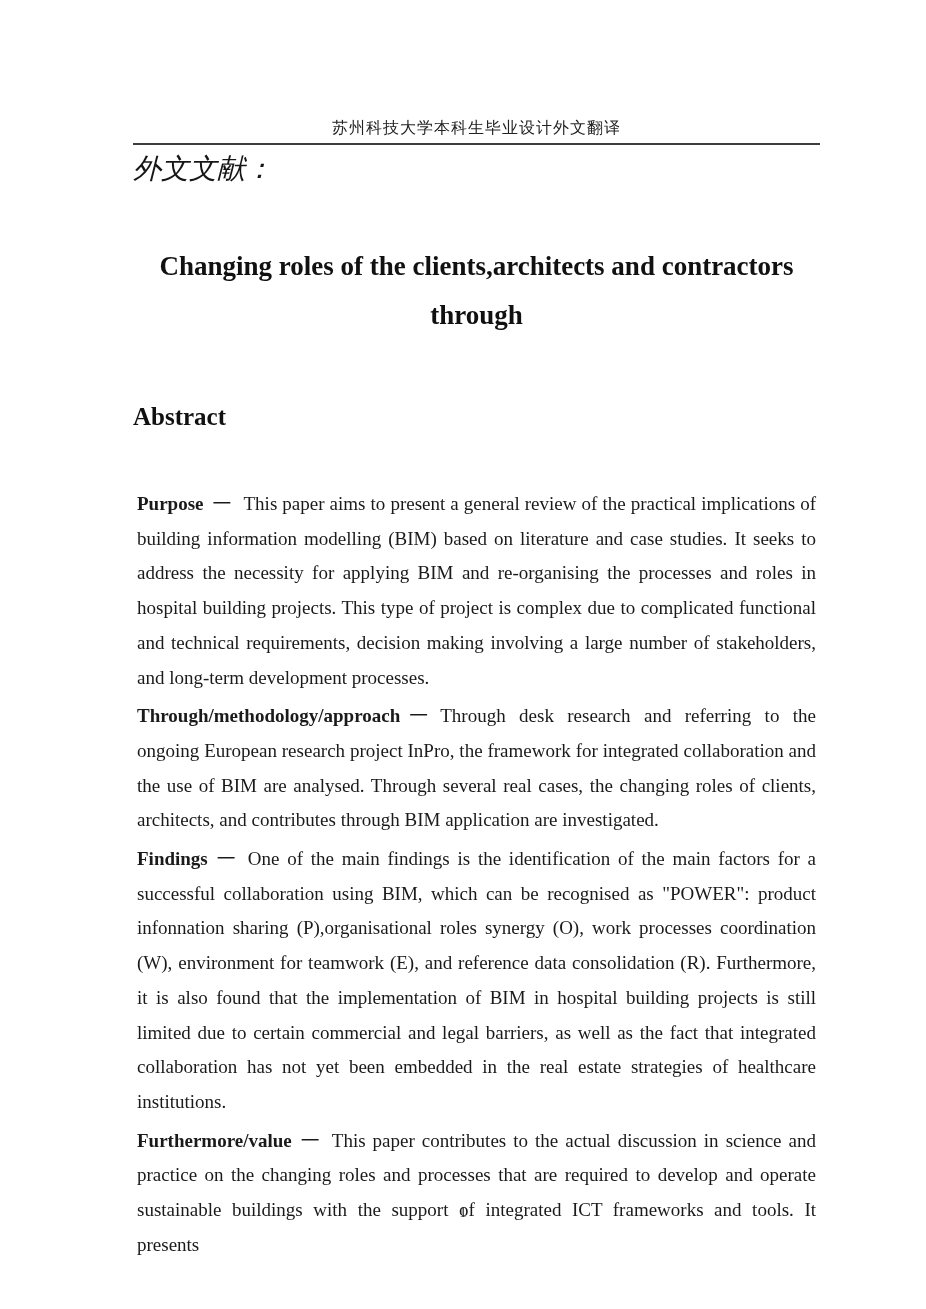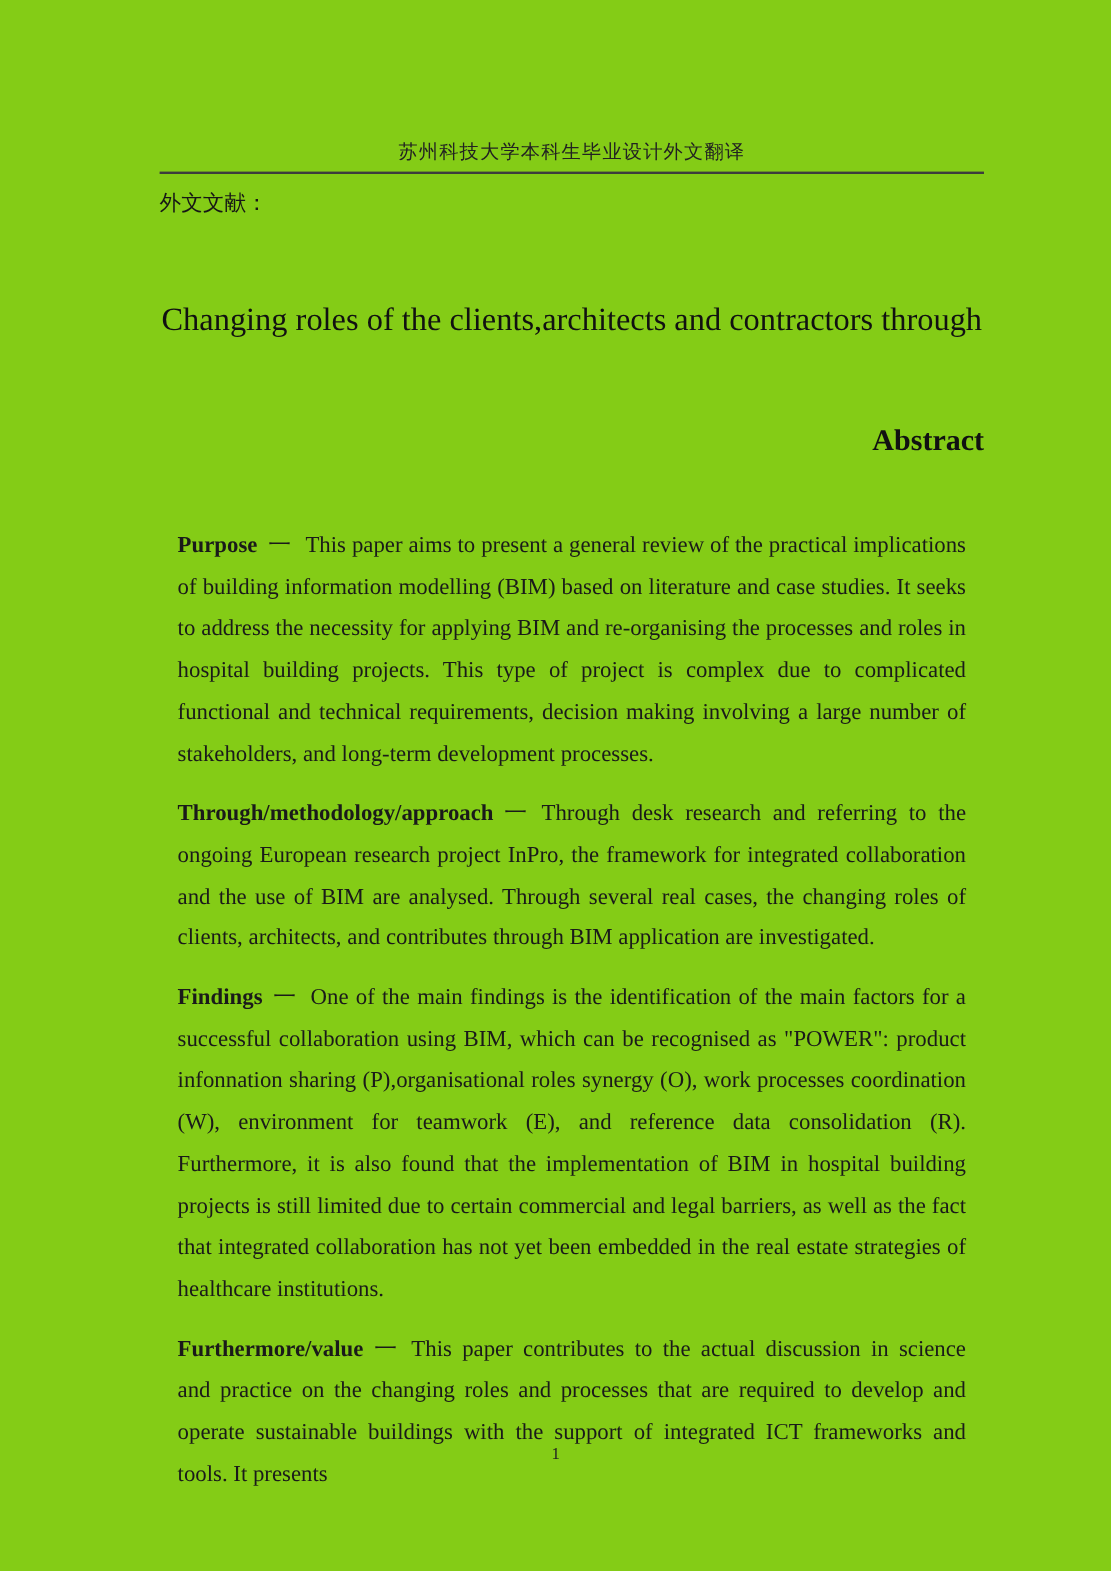--- a/index.html
+++ b/index.html
@@ -3,21 +3,21 @@
 <meta charset="utf-8">
 <style>
   * { margin: 0; padding: 0; box-sizing: border-box; }
   html, body { background: #888; }
   body { display: flex; justify-content: center; }
 
   .page {
     position: relative;
     width: 926px;
     height: 1309px;
-    background: #84cc16;
+    background: #ffffff;
     color: #1c1c1c;
     font-family: "Liberation Serif", "DejaVu Serif", serif;
     overflow: hidden;
   }
 
   .content {
     padding: 118px 106px 0 133px; 
   }
 
   .page-header-text {
@@ -29,53 +29,53 @@
   }
 
   .header-rule {
     margin-top: 5px;
     border-top: 2px solid #3d3d3d;
     height: 0;
   }
 
   .section-label {
     margin-top: 7px;
-    font-size: 18px;
+    font-size: 28px;
     font-weight: normal;
     color: #161616;
     line-height: 34px;
+    font-style: italic;
   }
 
   .doc-title {
     margin-top: 56px;
     text-align: center;
     font-size: 27px;
-    font-weight: normal;
+    font-weight: bold;
     line-height: 49px;
     color: #111;
   }
   .doc-title .title-line { display: block; }
 
   .abstract-heading {
     margin-top: 60px;
     font-size: 25px;
     font-weight: bold;
     color: #111;
     line-height: 34px;
-    text-align: right;
   }
 
   .body-text {
     margin-top: 53px;
     font-size: 19px;
     line-height: 34.7px;
     text-align: justify;
     color: #1a1a1a;
   }
-  .body-text p { margin: 15px; }
+  .body-text p { margin: 4px; }
   .para-label { font-weight: bold; }
   .para-dash {
     display: inline-block;
     margin: 0 12px 0 9px;
     font-weight: normal;
   }
 
   .page-footer {
     position: absolute;
     bottom: 88px;

